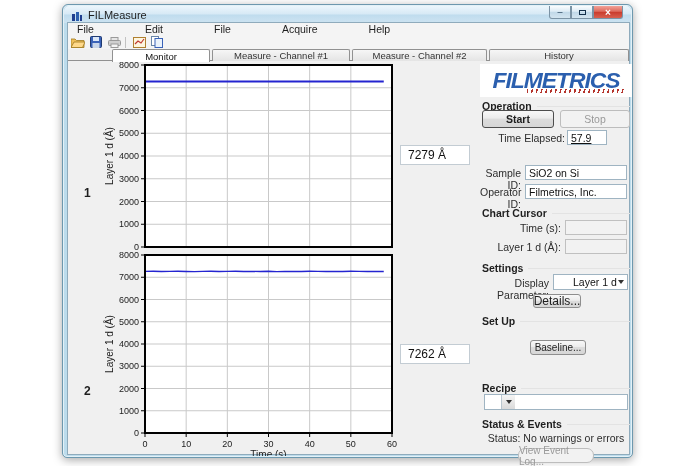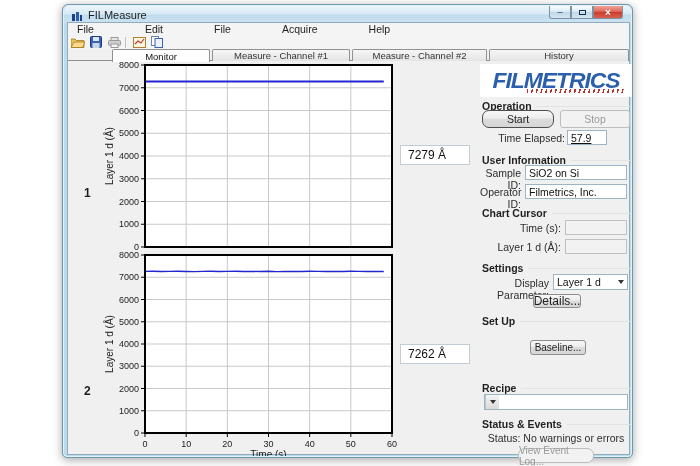--- a/index.html
+++ b/index.html
@@ -63,27 +63,27 @@
   #logo-box { left:0; top:2px; width:152px; height:33px; background:#ffffff;
               display:flex; align-items:center; justify-content:center; }
   #logo-text { font-size:22px; font-weight:bold; font-style:italic; color:#2b5fae;
                letter-spacing:-1px; transform:scaleX(1.04); }
   .logo-hatch { position:absolute; right:7px; bottom:4px; width:98px; height:4px;
                 background:repeating-linear-gradient(105deg,#b5342c 0 1.5px,transparent 1.5px 4.6px); }
   .sec-h { font-weight:bold; font-size:10.5px; color:#1f1f1f; display:flex; align-items:center; }
   .sec-h::after { content:''; flex:1; margin-left:5px; border-top:1px solid #e3e3e3; }
   .btn { border:1px solid #8e8e8e; border-radius:3px; background:linear-gradient(#f8f8f8,#ececec 45%,#dcdcdc 50%,#d6d6d6);
          display:flex; align-items:center; justify-content:center; font-size:10.5px; color:#1e1e1e; }
-  .btn.primary { border-color:#4d4d4d; font-weight:normal;border-radius:7px; }
+  .btn.primary { border-color:#4d4d4d; font-weight:bold; }
   .btn.disabled { background:#f2f2f2; border-color:#bdbdbd; color:#9a9a9a; }
   .tbox { background:#ffffff; border:1px solid #9fb4c2; font-size:10.5px; color:#111;
           display:flex; align-items:center; padding-left:3px; }
   .tbox.disabled { background:#f2f2f2; border-color:#c0c0c0; }
   .rlabel { position:absolute; text-align:right; font-size:10.5px; color:#2d2d2d; }
-  .dd { position:absolute; background:#ffffff; border:1px solid #9fb4c2; display:flex; align-items:center; }
+  .dd { position:absolute; background:#ffffff; border:1px solid #9fb4c2; display:flex; align-items:center;padding-left:16px; }
   .dd .val { flex:1; font-size:10.5px; color:#111; padding-left:3px; white-space:nowrap; overflow:hidden; }
   .dd .arrow-btn { width:14px; align-self:stretch; border-left:1px solid #b9c6cf;
                    background:linear-gradient(#f4f4f4,#dadada); display:flex; align-items:center; justify-content:center; }
   .dd .caret { width:0; height:0; border-left:3px solid transparent; border-right:3px solid transparent;
                border-top:4px solid #333; }
   .status-text { font-size:10.5px; color:#2d2d2d; text-align:center; width:152px; }
 </style>
 </head>
 <body>
 
@@ -268,21 +268,20 @@
             <span id="logo-text">FILMETRICS</span>
             <span class="logo-hatch"></span>
           </div>
 
           <div class="abs sec-h" style="left:2px; top:38px; width:148px;">Operation</div>
           <div class="abs btn primary" style="left:2px;  top:48px; width:72px; height:18px;">Start</div>
           <div class="abs btn disabled" style="left:80px; top:48px; width:70px; height:18px;">Stop</div>
           <div class="rlabel" style="left:5px; top:70px; width:80px;">Time Elapsed:</div>
           <div class="abs tbox" style="left:87px; top:68px; width:40px; height:15px;text-decoration:underline;">57.9</div>
 
-          <div class="abs sec-h" style="left:2px; top:92px; width:148px;">User Information</div>
           <div class="rlabel" style="left:0; top:105px; width:41px;">Sample ID:</div>
           <div class="abs tbox" style="left:45px; top:103px; width:102px; height:15px;">SiO2 on Si</div>
           <div class="rlabel" style="left:0; top:124px; width:41px;">Operator ID:</div>
           <div class="abs tbox" style="left:45px; top:122px; width:102px; height:15px;">Filmetrics, Inc.</div>
 
           <div class="abs sec-h" style="left:2px; top:145px; width:148px;">Chart Cursor</div>
           <div class="rlabel" style="left:0; top:160px; width:81px;">Time (s):</div>
           <div class="abs tbox disabled" style="left:85px; top:158px; width:62px; height:15px;"></div>
           <div class="rlabel" style="left:0; top:179px; width:81px;">Layer 1 d (Å):</div>
           <div class="abs tbox disabled" style="left:85px; top:177px; width:62px; height:15px;"></div>

